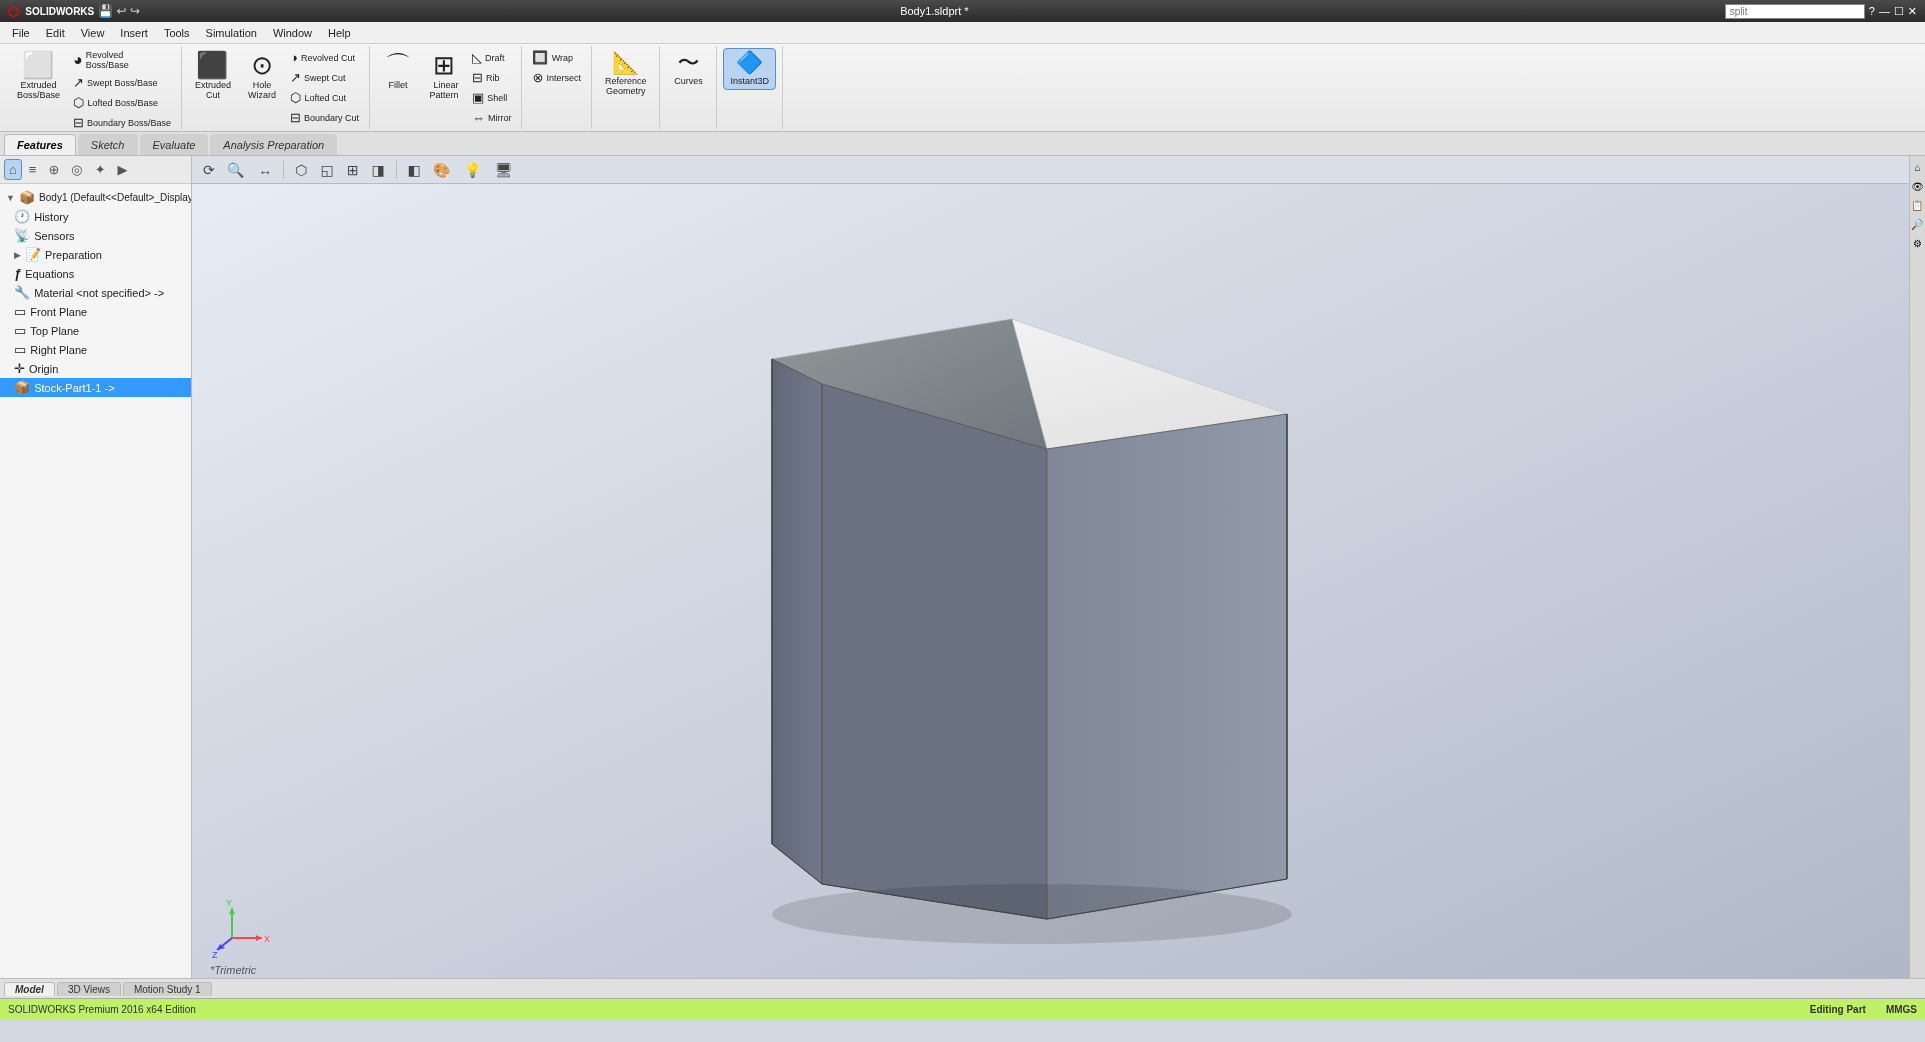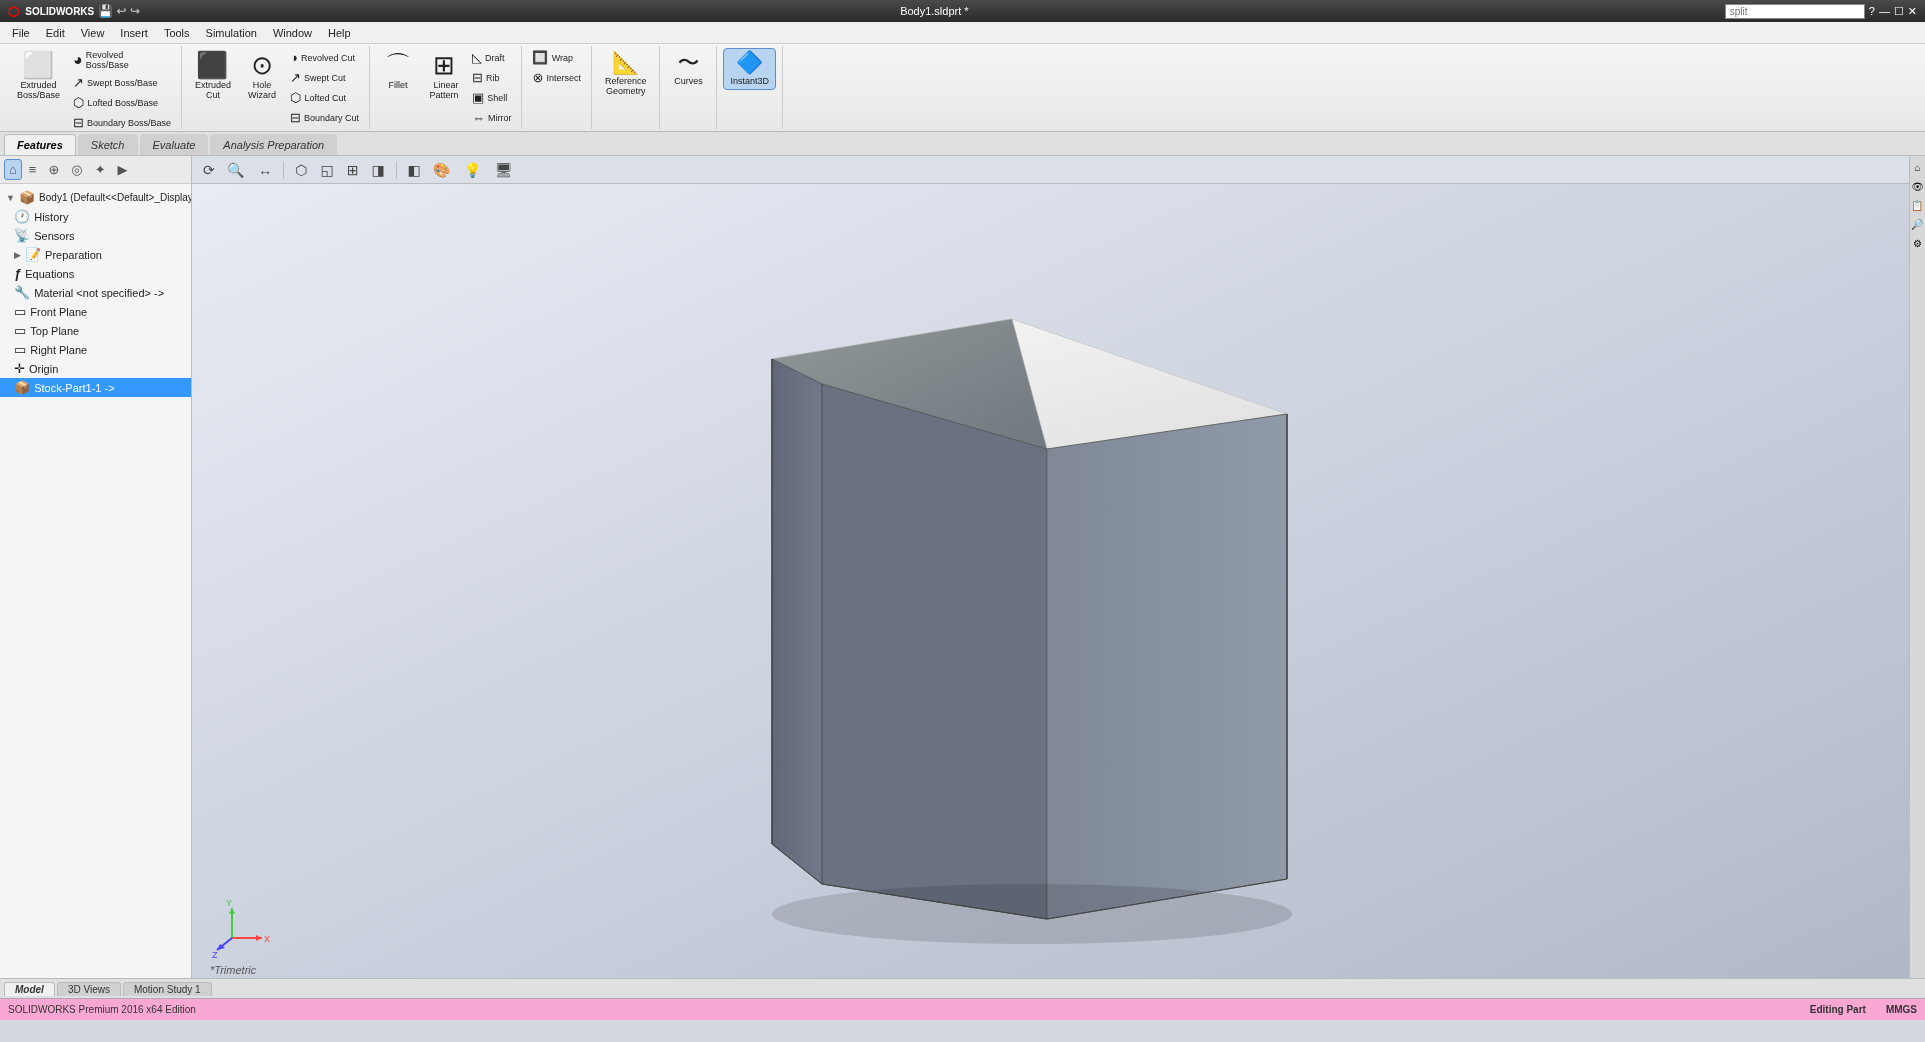--- a/index.html
+++ b/index.html
@@ -112,21 +112,21 @@
     .bottom-tab {
       padding: 1px 10px; cursor: pointer; font-size: 10px;
       border: 1px solid #bbb; border-bottom: none; border-radius: 3px 3px 0 0;
       background: #d0d0d0; color: #333;
     }
     .bottom-tab.active { background: #f0f0f0; font-weight: bold; font-style: italic; }
 
     
     #statusbar {
       position: absolute; top: 998px; left: 0; width: 1925px; height: 22px;
-      background: #f9a8d4; border-top: 1px solid #aaa;
+      background: #bef264; border-top: 1px solid #aaa;
       display: flex; align-items: center; padding: 0 8px;
       justify-content: space-between; font-size: 10px; color: #333;
     }
 
     
     #view-toolbar {
       position: absolute; top: 156px; left: 192px; width: 1733px; height: 28px;
       background: rgba(220,224,232,0.85); border-bottom: 1px solid #bbb;
       display: flex; align-items: center; padding: 0 6px; gap: 3px;
     }

